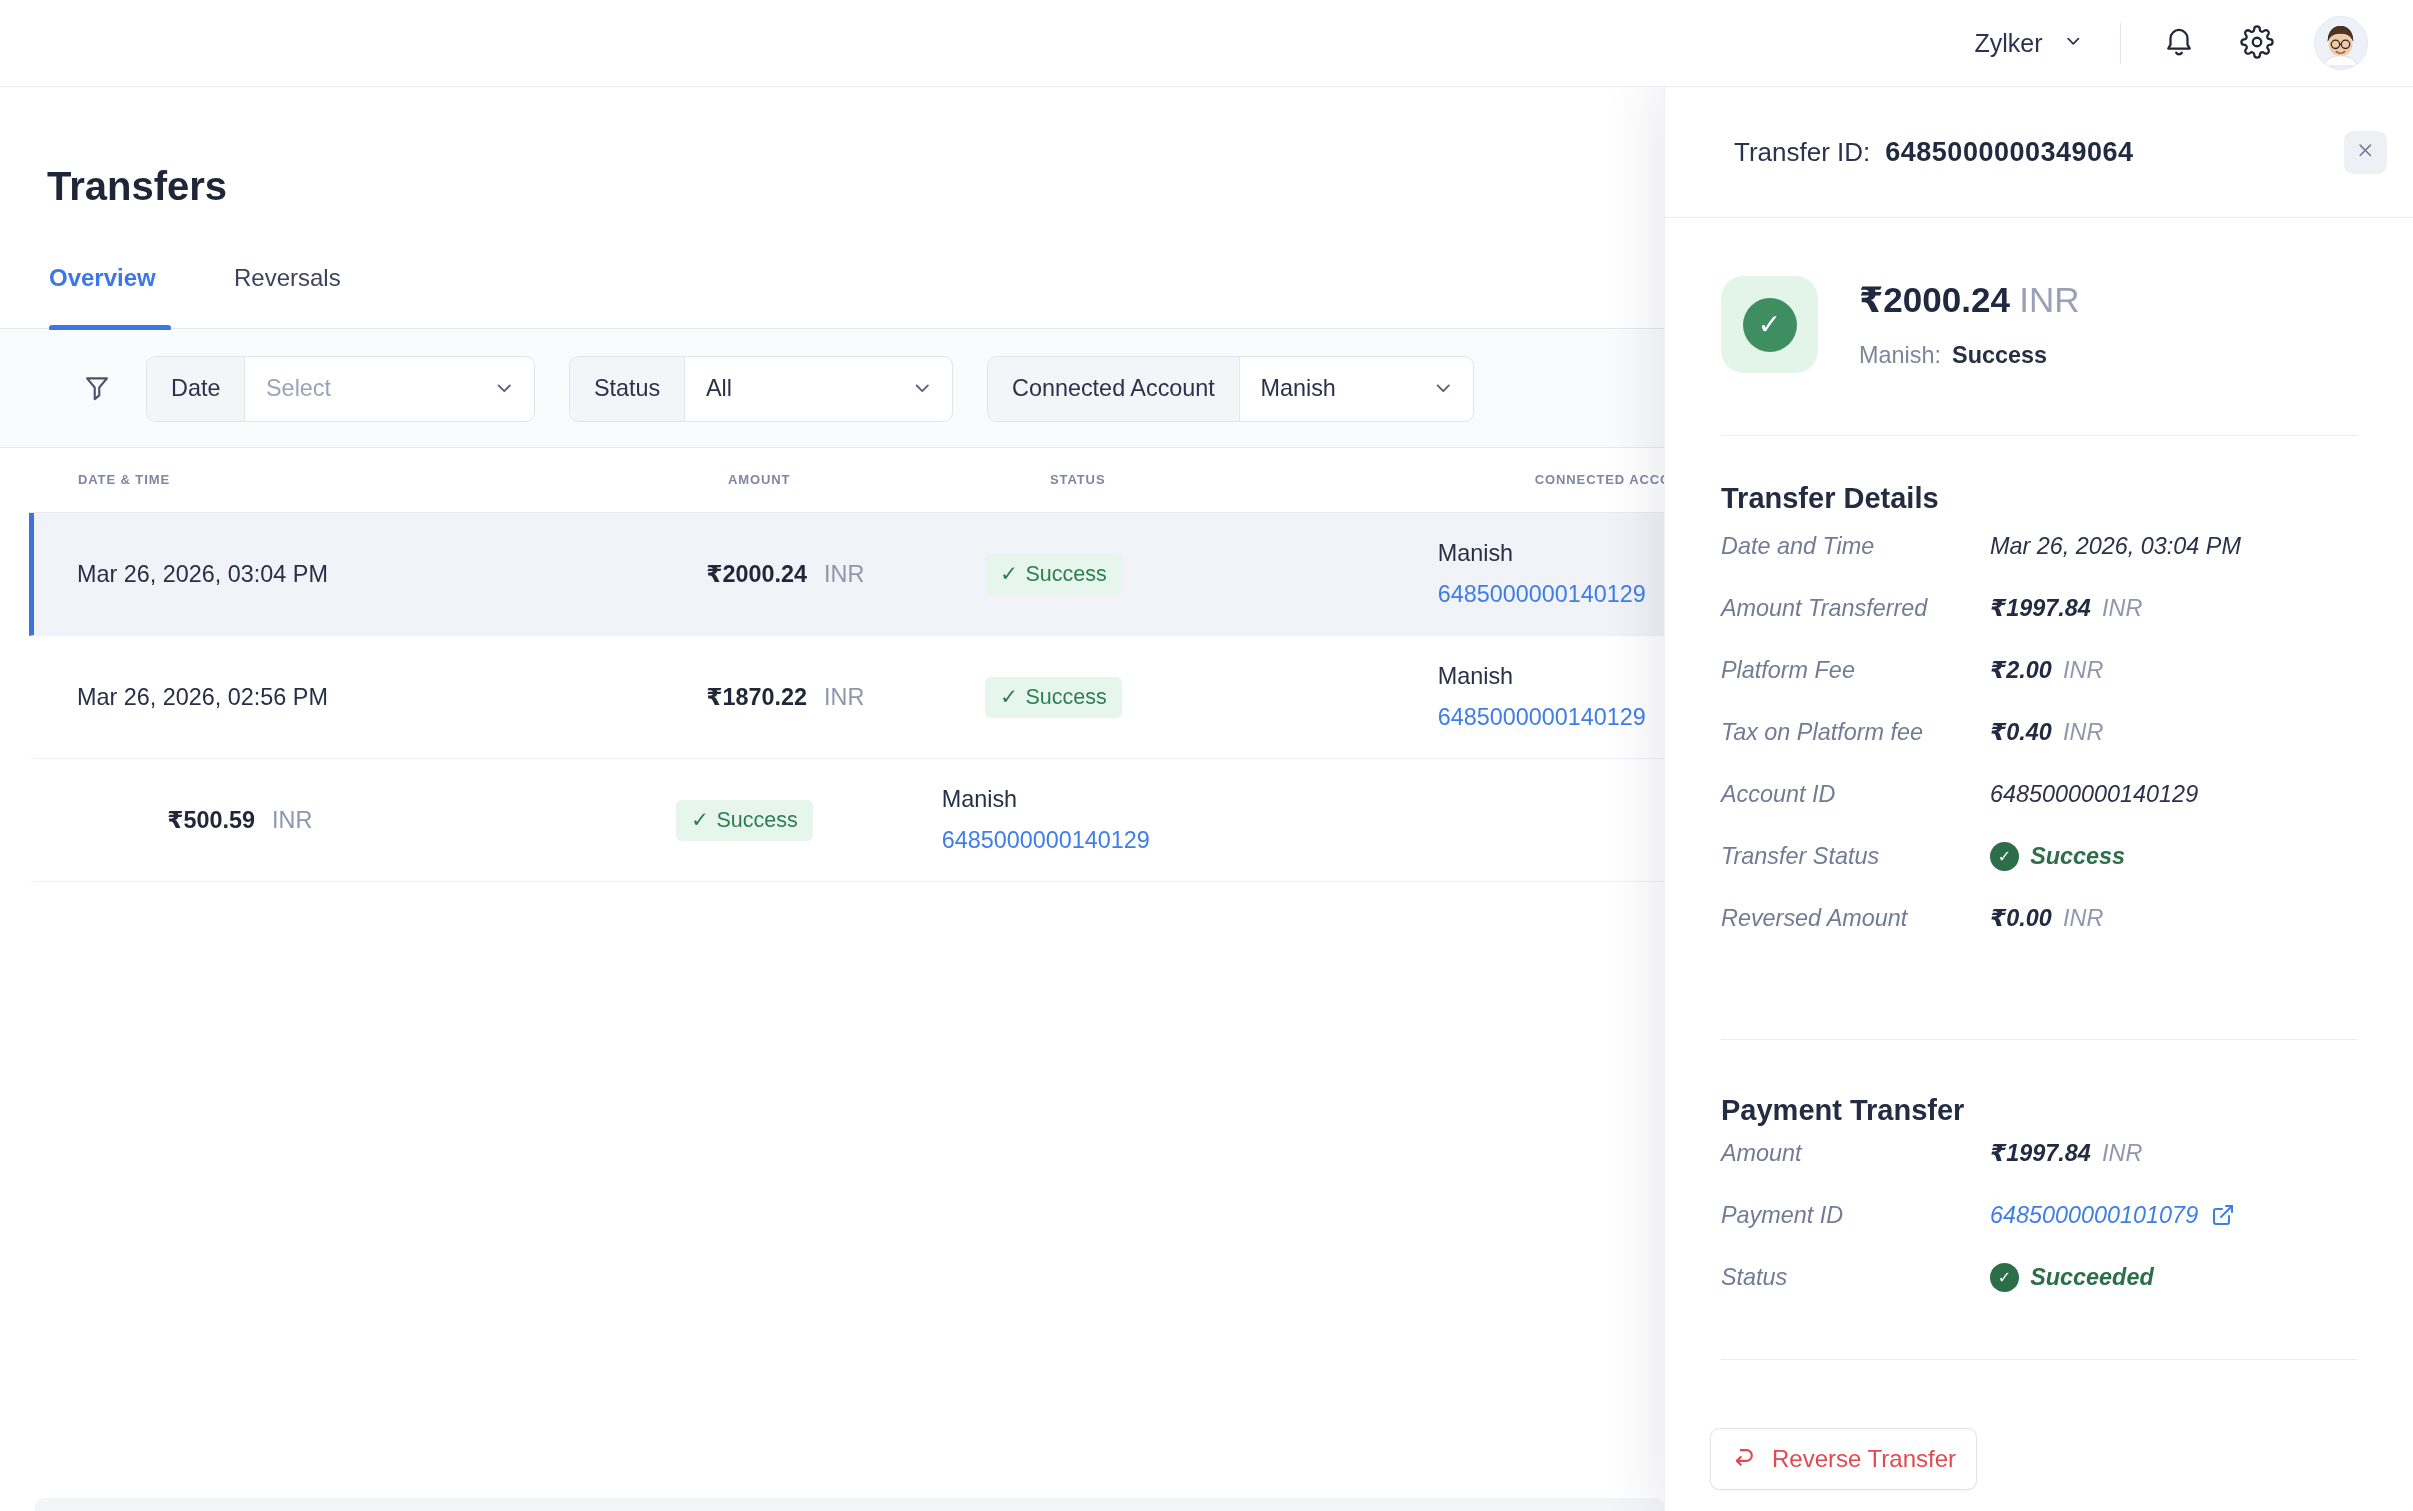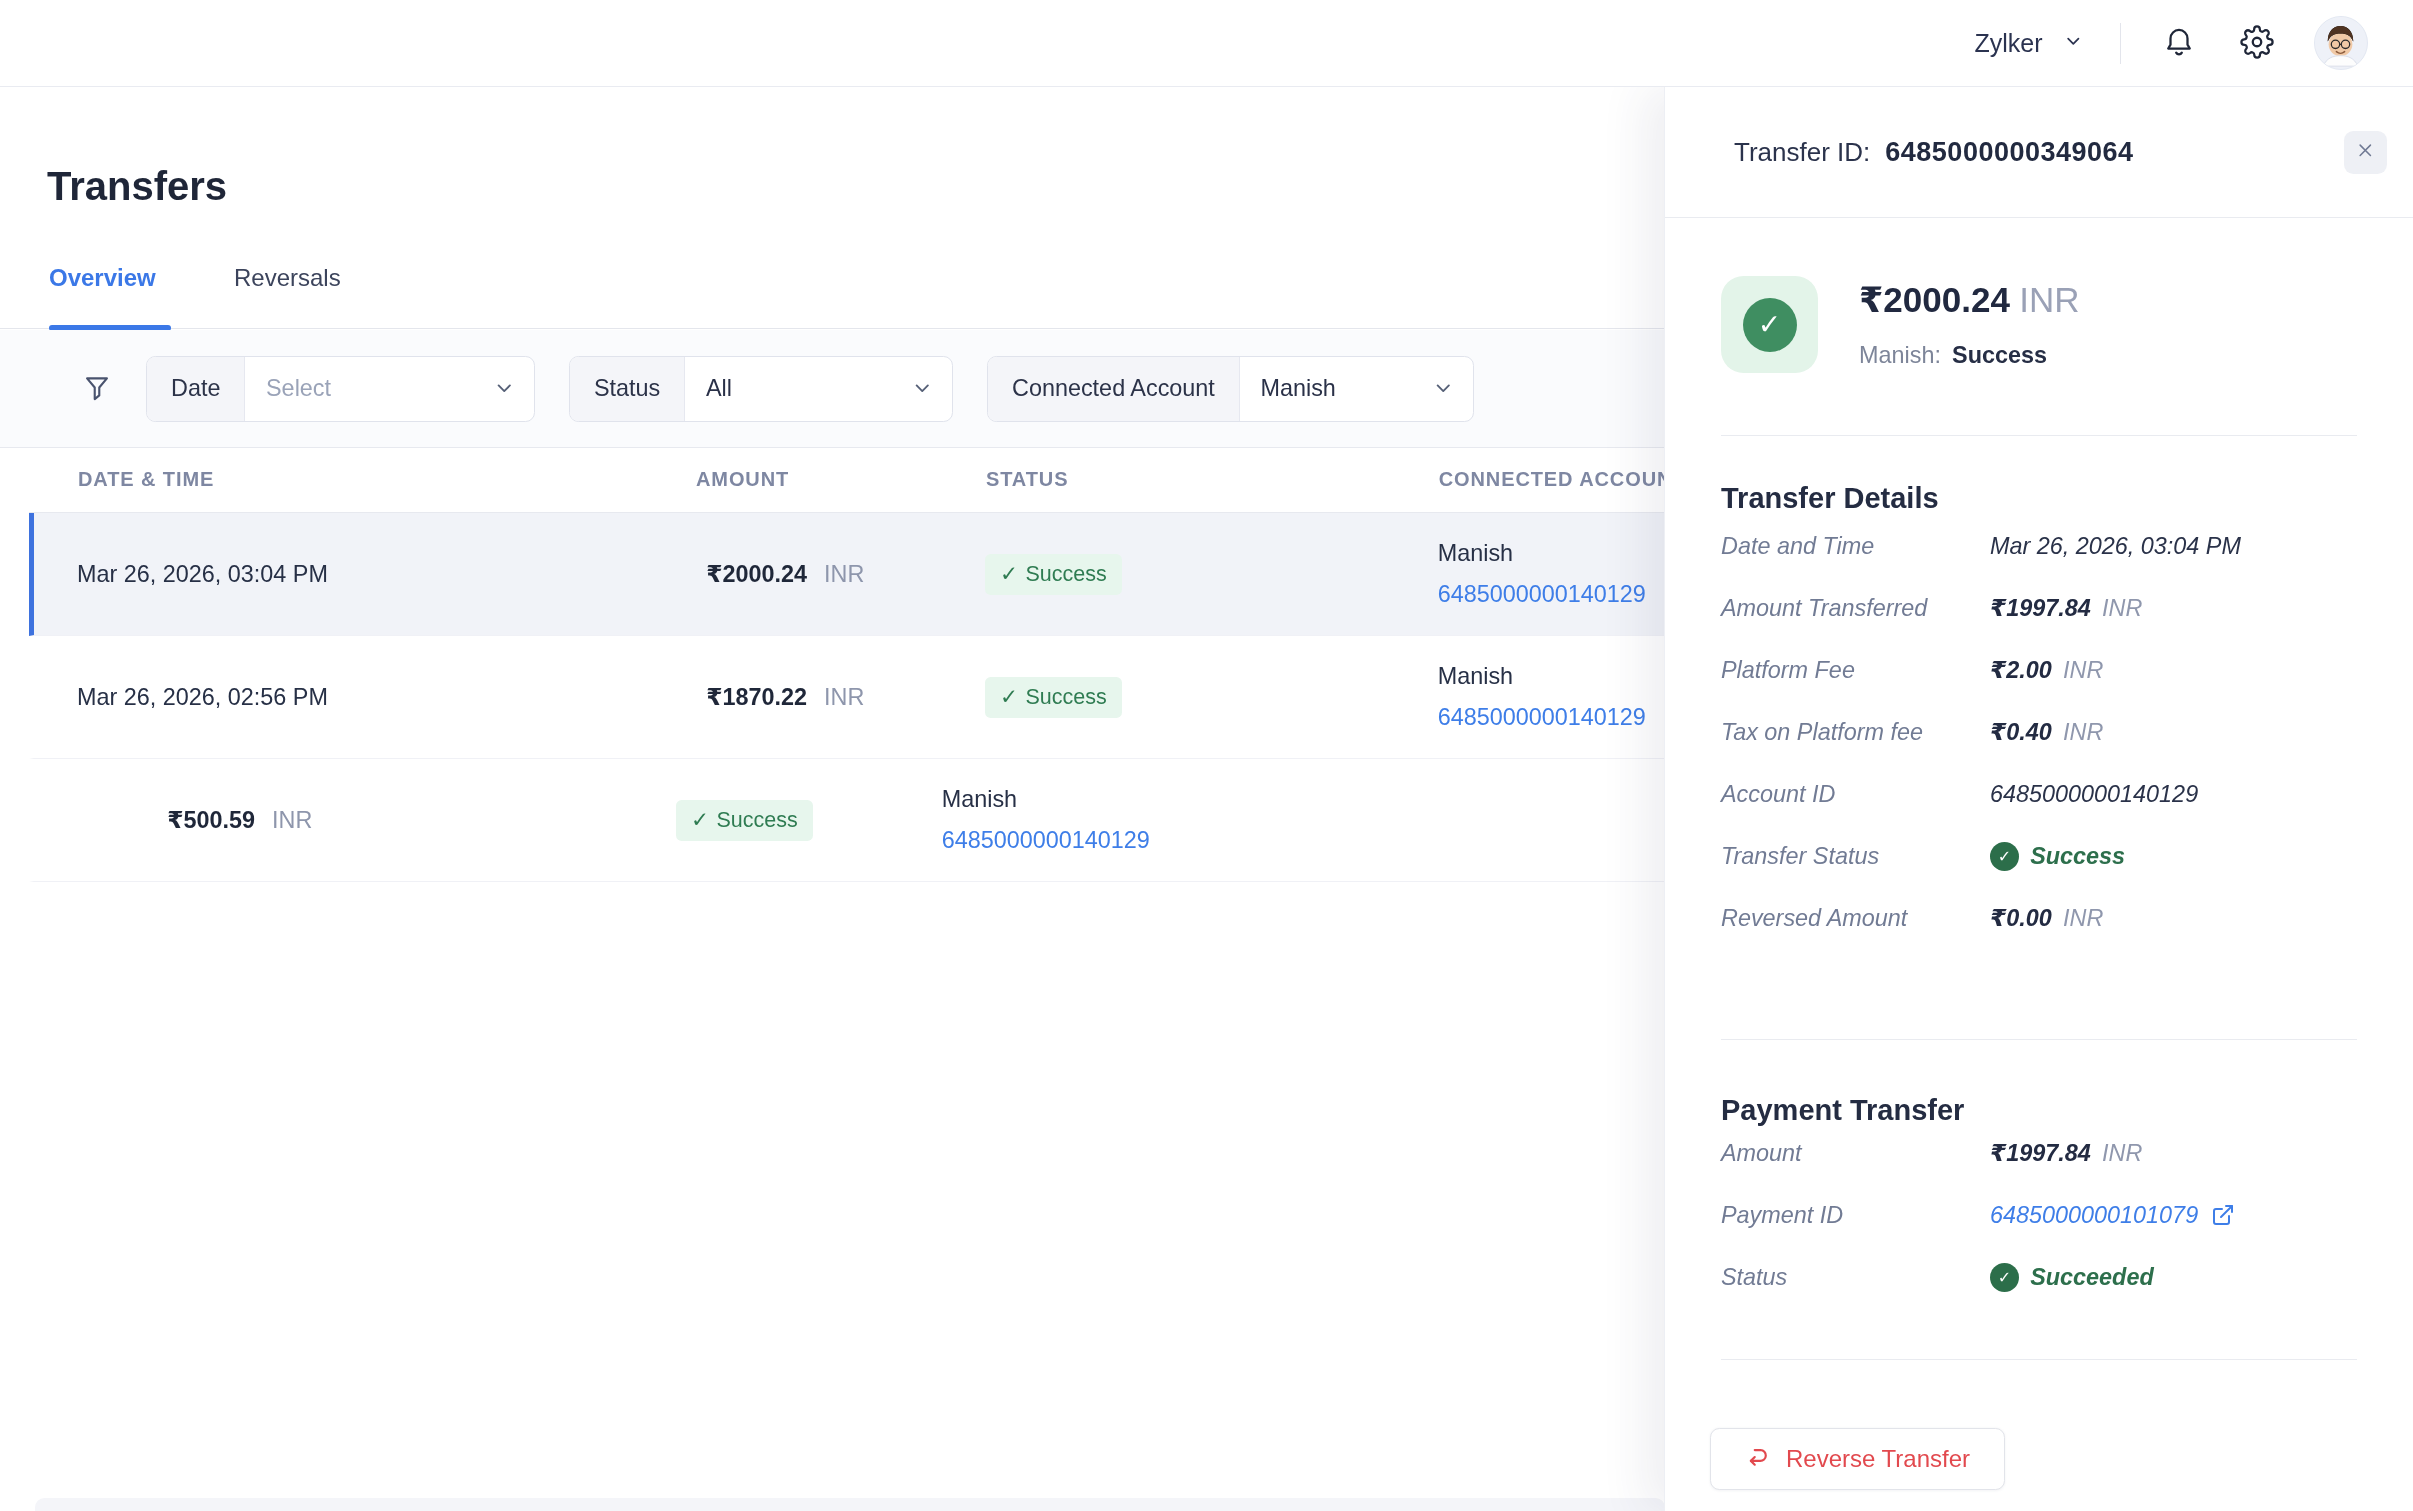--- a/index.html
+++ b/index.html
@@ -34,21 +34,21 @@
   .pill .pvalue{display:flex;align-items:center;padding:0 20.6px;font-size:23.4px;color:#2a3148;white-space:nowrap;}
   .pill .pvalue.placeholder{color:#9aa3b8;}
   .pill .pchev{display:flex;align-items:center;padding-right:19px;}
   .pill-date{width:389px;}.pill-status{width:384px;}.pill-account{width:487px;}
   .pill .spacer{flex:1;}
 
   
   .table{position:absolute;left:29px;right:0;top:359px;}
   .thead,.trow{display:grid;grid-template-columns:552px 309px 496px 1fr;align-items:center;}
   .thead{height:66px;border-bottom:0.9px solid #e7e9ef;padding-left:49px;
-         font-size:20px;font-weight:700;letter-spacing:0.9px;color:#7e87a2;}
+         font-size:13px;font-weight:700;letter-spacing:0.9px;color:#7e87a2;gap:32px;}
   .thead .c2{padding-left:66px;}
   .thead .c3{padding-left:47px;}
   .thead .c4{padding-left:3.7px;overflow:hidden;white-space:nowrap;}
   .trow{height:123px;border-left:5.6px solid transparent;padding-left:43px;
         border-bottom:0.9px solid #f0f1f6;cursor:pointer;background:#fff;}
   .trow.selected{background:#f1f3f8;border-left-color:#3e72de;}
   .cell-date{font-size:23.4px;color:#273046;}
   .cell-amt{display:flex;align-items:baseline;}
   .cell-amt .num{width:178px;text-align:right;font-size:23.4px;font-weight:600;color:#1f2739;}
   .cell-amt .cur{margin-left:17px;font-size:23.4px;color:#8e96ac;}
@@ -85,21 +85,21 @@
   .drow{height:62px;display:flex;align-items:center;font-style:italic;}
   .drow .dlabel{width:269px;flex:0 0 269px;font-size:23.4px;color:#717b94;}
   .drow .dval{font-size:23.4px;color:#2a3249;font-weight:500;display:flex;align-items:center;gap:11.2px;}
   .dval .v-num{font-weight:600;color:#232b42;}
   .dval .v-cur{color:#8f97ad;font-weight:400;}
   .dval .st-circle{width:29px;height:29px;border-radius:50%;background:#2c6e4a;color:#fff;
         display:flex;align-items:center;justify-content:center;font-size:16px;}
   .dval .st-text{color:#2d6f4c;font-weight:600;}
   .dval a{color:#3e7ee8;text-decoration:none;font-weight:400;display:flex;align-items:center;gap:13px;}
 
-  .reverse-btn{position:absolute;left:45px;top:1341px;height:62px;padding:0 34px;border-radius:9.4px;
+  .reverse-btn{position:absolute;left:45px;top:1341px;height:62px;padding:0 20px;border-radius:9.4px;
         background:#fff;border:0.9px solid #e2e4ea;box-shadow:0 0.9px 2.8px rgba(40,50,90,.06);
         display:inline-flex;align-items:center;gap:15px;font-size:24px;color:#e2494e;
         font-weight:500;cursor:pointer;font-family:inherit;}
 </style>
 </head>
 <body>
 
 <div class="stage">
 
   <header class="topbar">

